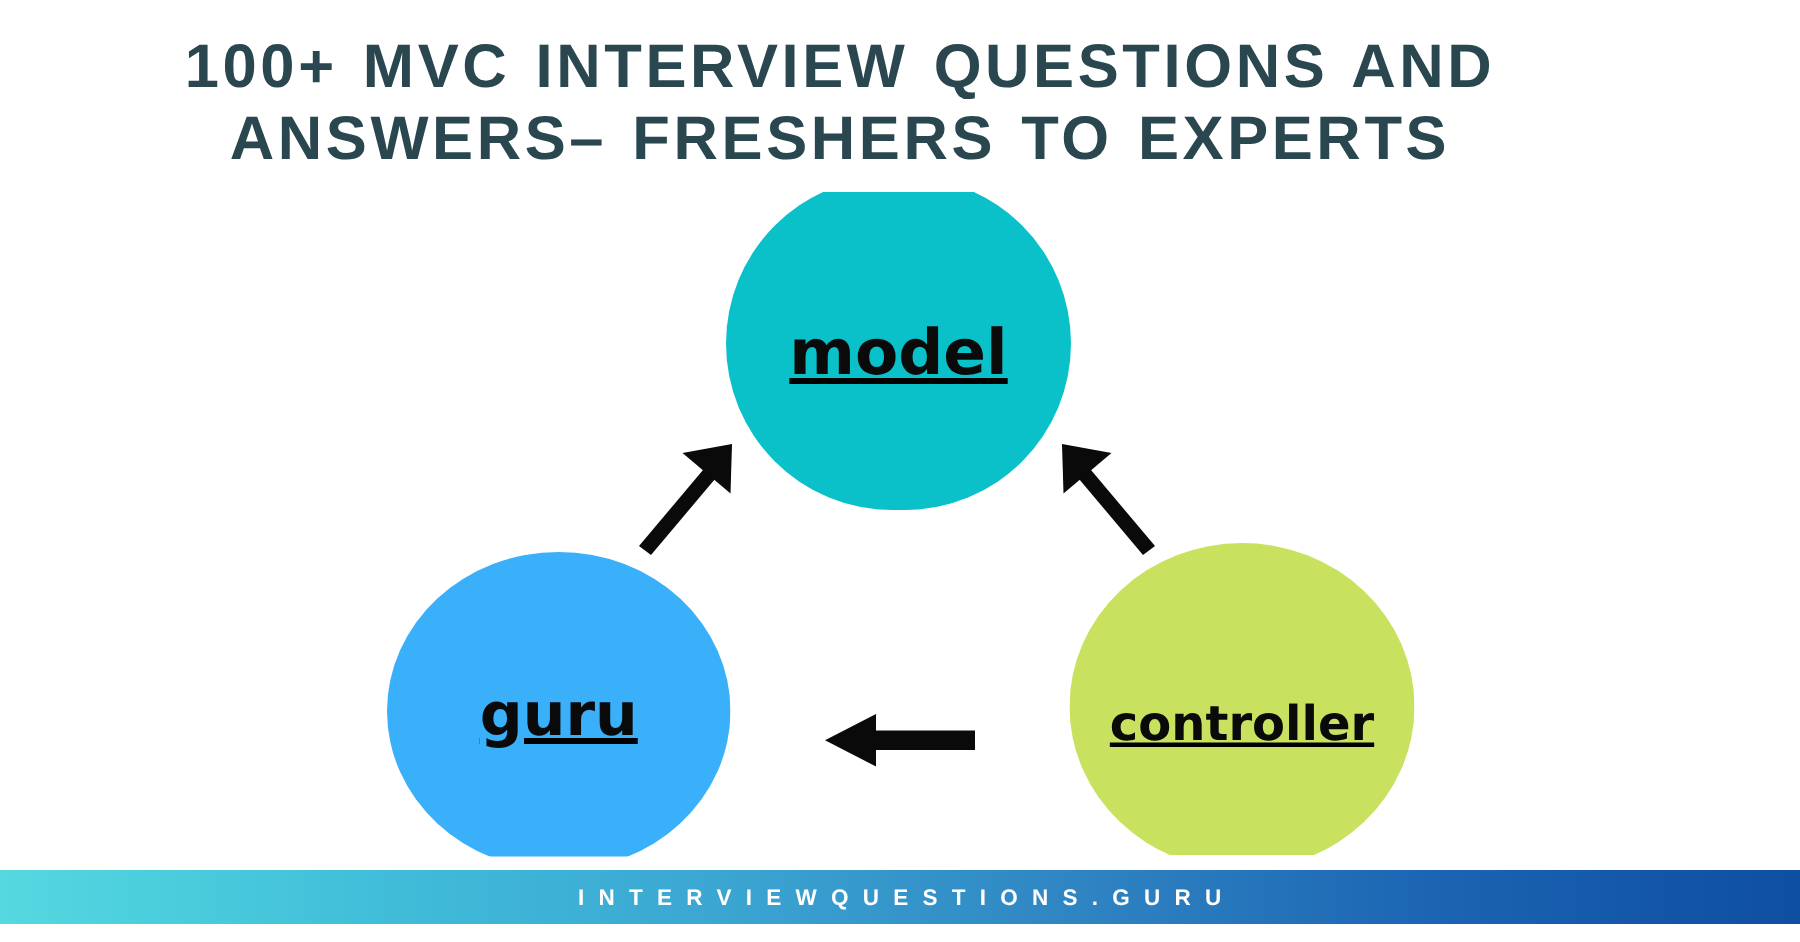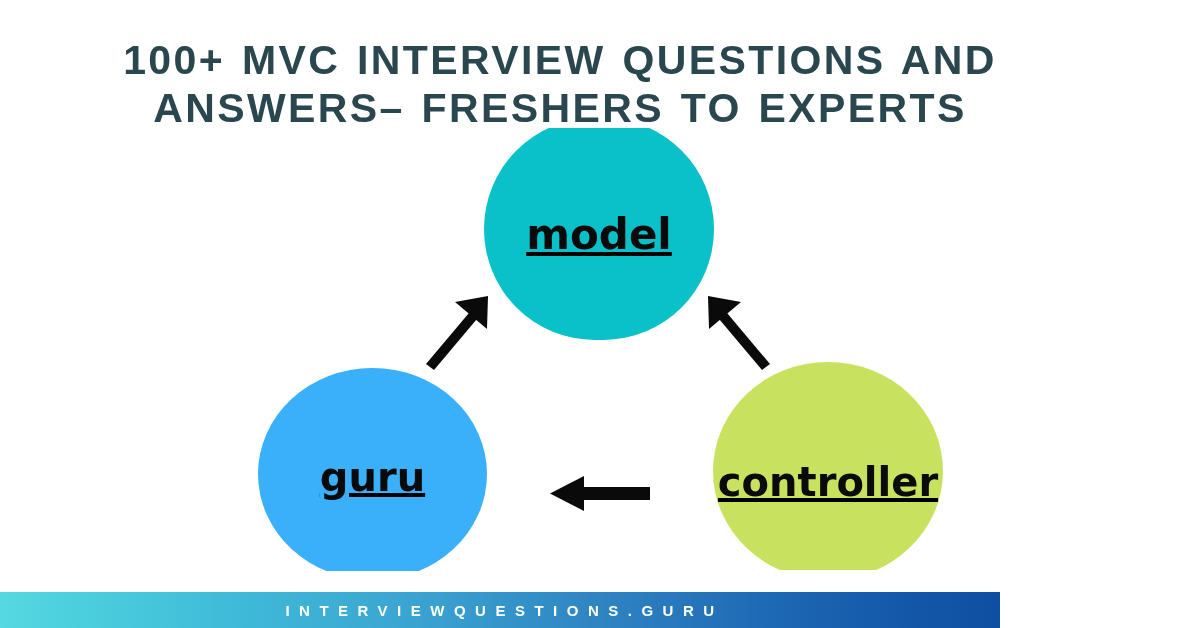--- a/index.html
+++ b/index.html
@@ -18,21 +18,21 @@
   .page {
     position: absolute;
     inset: 0;
     background: #ffffff;
   }
 
   
   .title-block {
     position: absolute;
     left: 0;
-    top: 36px;
+    top: 20px;
     width: 1120px;
     text-align: center;
     padding: 0 120px;
     box-sizing: border-box;
   }
   .title-text {
     display: block;
     color: #2a4750;
     font-family: "Liberation Sans", sans-serif;
     font-weight: 700;
@@ -102,38 +102,38 @@
   .node-controller {
     left: 713px;
     top: 244px;
     width: 230px;
     height: 218px;
     background: #c8e25f;
     border-radius: 50% / 50%;
     clip-path: inset(0 0 10px 0);
   }
   .node-controller .node-label {
-    font-size: 40px;
+    font-size: 32px;
     margin-top: 21px;
   }
 
   
   .arrow {
     position: absolute;
   }
   .arrow-view-to-model { left: 418px; top: 174px; }
   .arrow-controller-to-model { left: 700px; top: 174px; }
   .arrow-controller-to-view { left: 550px; top: 352px; }
 
   
   .footer-bar {
     position: absolute;
     left: 0;
-    bottom: 0;
-    width: 1000px;
+    bottom: 12px;
+    width: 1200px;
     height: 36px;
     background: linear-gradient(90deg,
         #55d8e0 0%,
         #4ccfdd 8%,
         #40bcd9 22%,
         #3ba6d2 40%,
         #2f84c2 60%,
         #1d67b4 78%,
         #1356a8 92%,
         #0f4fa2 100%);

